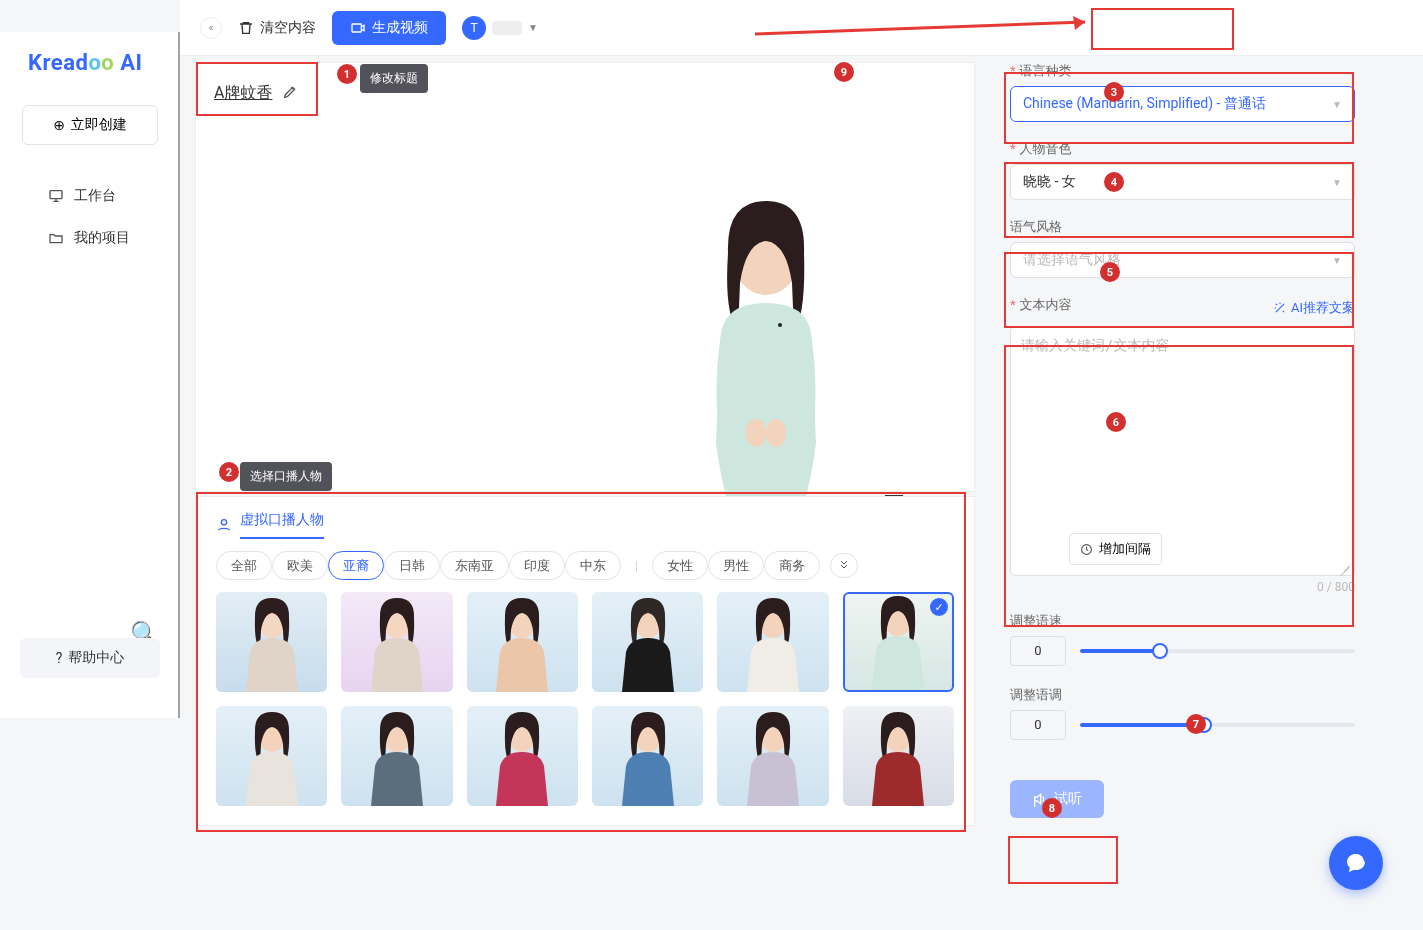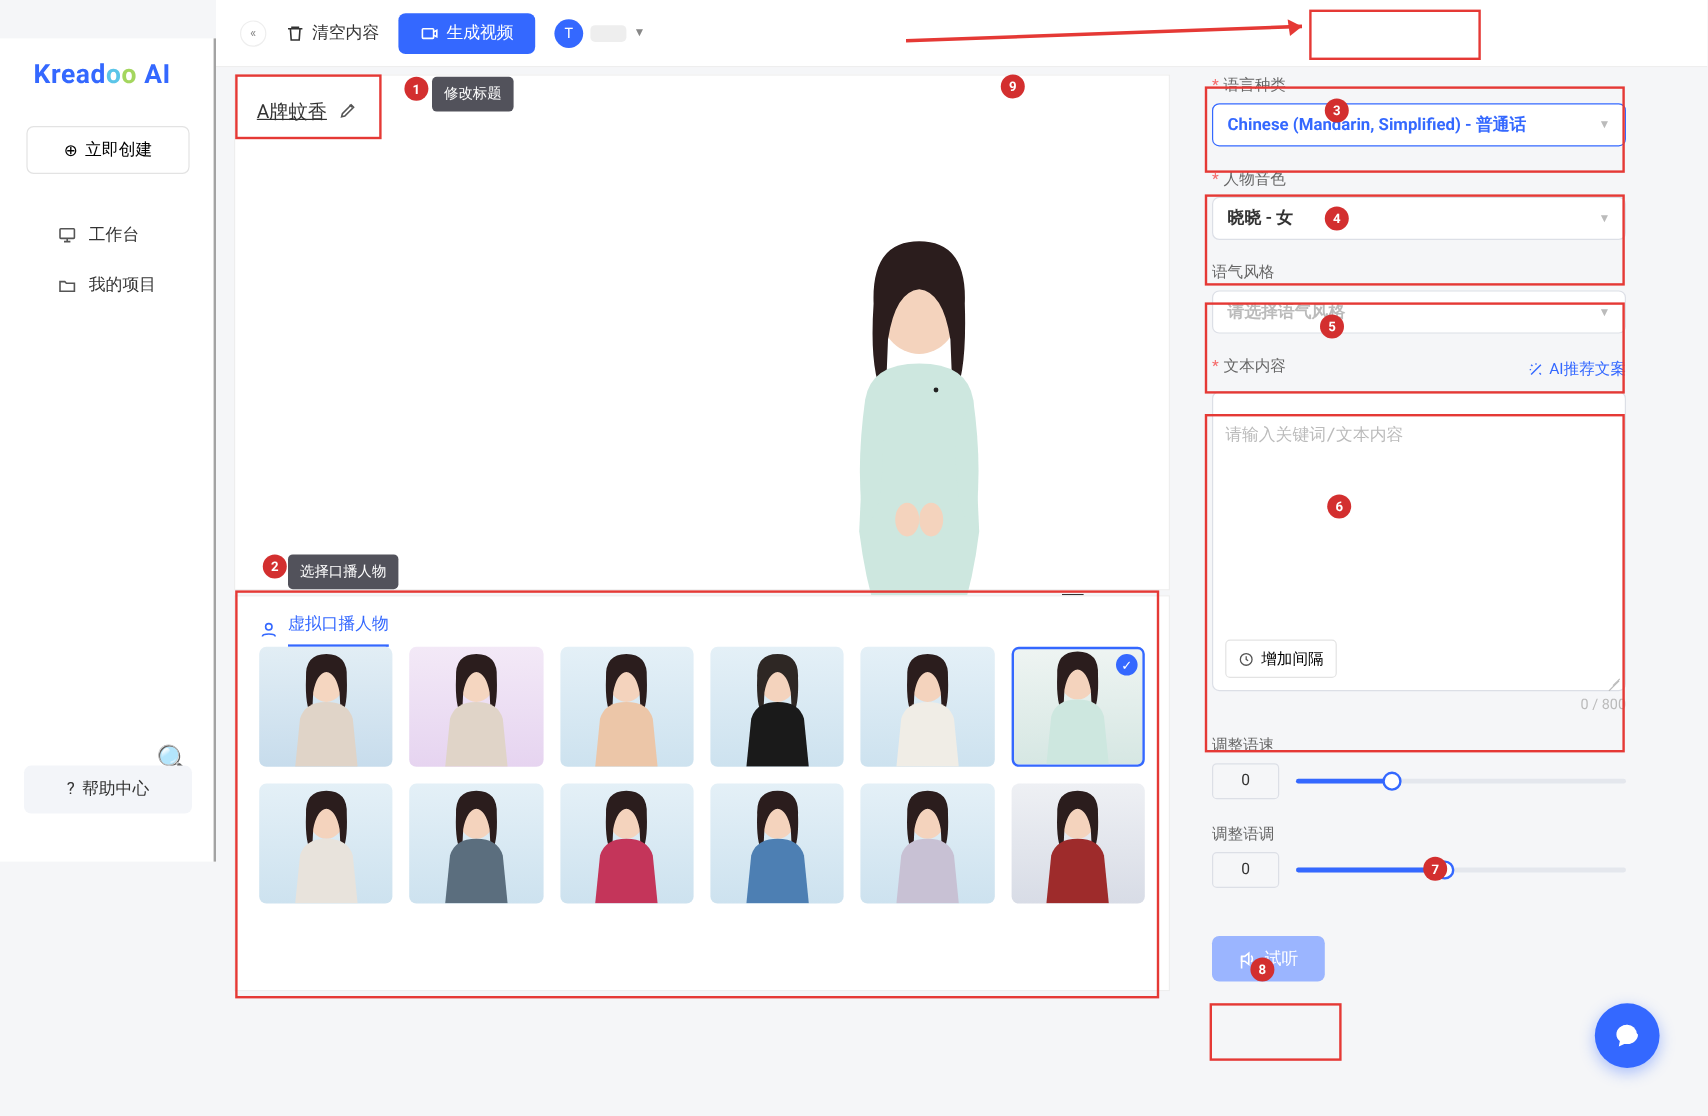--- a/index.html
+++ b/index.html
@@ -45,28 +45,28 @@
 .grid { padding: 0 20px; display: grid; grid-template-columns: repeat(6, 1fr); gap: 14px; }
 .thumb { position: relative; height: 100px; border-radius: 6px; background: linear-gradient(180deg,#e0eef6,#c9dfee); cursor: pointer; overflow: hidden; }
 .thumb.selected { border: 2px solid #3468ff; }
 .thumb.selected::after { content: "✓"; position: absolute; right: 4px; top: 4px; width: 18px; height: 18px; background: #3468ff; color: #fff; border-radius: 9px; display: flex; align-items: center; justify-content: center; font-size: 11px; }
 .thumb .mini { position: absolute; left: 50%; bottom: 0; transform: translateX(-50%); }
 
 .rightpane { position: absolute; left: 1010px; top: 62px; width: 345px; }
 .field { margin-bottom: 18px; }
 .field label { font-size: 13px; color: #666; display: block; margin-bottom: 6px; }
 .field .req { color: #f56c6c; margin-right: 4px; }
-.select { width: 100%; height: 36px; border: 1px solid #dcdfe6; border-radius: 6px; background: #fff; padding: 0 12px; display: flex; align-items: center; justify-content: space-between; color: #333; cursor: pointer; font-weight: bold; }
+.select { width: 100%; height: 36px; border: 1px solid #dcdfe6; border-radius: 6px; background: #fff; padding: 0 12px; display: flex; align-items: center; justify-content: space-between; color: #333; cursor: pointer; }
 .select.primary { border-color: #3468ff; color: #3468ff; }
 .select.placeholder { color: #bbb; }
 .select .caret { font-size: 10px; color: #bbb; }
 .textarea-wrap { border: 1px solid #dcdfe6; border-radius: 6px; background: #fff; padding: 10px; min-height: 250px; display: flex; flex-direction: column; position: relative; }
-.textarea-wrap textarea { flex: 1; border: none; outline: none; resize: none; width: 100%; font-size: 14px; color: #8b5cf6; margin-top: 17px; }
+.textarea-wrap textarea { flex: 1; border: none; outline: none; resize: none; width: 100%; font-size: 14px; color: #8b5cf6; }
 .textarea-wrap textarea::placeholder { color: #bbb; }
-.textarea-wrap .addgap { margin-top: auto; align-self: flex-start; border: 1px solid #e3e3e3; border-radius: 4px; padding: 6px 10px; background: #fff; cursor: pointer; display: flex; gap: 6px; align-items: center; font-size: 13px; }
+.textarea-wrap .addgap { margin-top: auto; align-self: flex-start; border: 1px solid #e3e3e3; border-radius: 4px; padding: 6px 10px; background: #fff; cursor: pointer; display: flex; gap: 6px; align-items: center; font-size: 13px; margin-left: 48px; }
 .textarea-resize { position:absolute; right:2px; bottom:2px; width:12px; height:12px; }
 .textarea-resize::before,.textarea-resize::after { content:""; position:absolute; background:#bbb; }
 .textarea-resize::before { right:1px; bottom:4px; width:8px; height:1px; transform: rotate(-45deg); }
 .textarea-resize::after { right:1px; bottom:1px; width:12px; height:1px; transform: rotate(-45deg); }
 .text-head { display: flex; justify-content: space-between; margin-bottom: 6px; }
 .ai-link { color: #3468ff; font-size: 13px; cursor: pointer; display: flex; align-items: center; gap: 4px; }
 .counter { text-align: right; color: #bbb; font-size: 12px; margin-top: 4px; }
 
 .slider-row { margin-bottom: 20px; }
 .slider-row label { font-size: 13px; color: #666; }
@@ -174,20 +174,30 @@
   </div>
 </div>
 
 <div class="gallery">
   <div class="gal-tab">
     <svg width="16" height="16" viewBox="0 0 24 24" fill="none" stroke="#3468ff" stroke-width="2">
         <circle cx="12" cy="8" r="4"></circle>
         <path d="M4 20c0-4 16-4 16 0"></path>
       </svg>
     <span class="label">虚拟口播人物</span>
+  </div>
+  <div class="gal-filters">
+    <span id="region-filters"><span class="pill">全部</span><span class="pill">欧美</span><span class="pill active">亚裔</span><span class="pill">日韩</span><span class="pill">东南亚</span><span class="pill">印度</span><span class="pill">中东</span></span>
+    <span class="pill vsep">|</span>
+    <span id="attr-filters"><span class="pill">女性</span><span class="pill">男性</span><span class="pill">商务</span></span>
+    <span class="pill more">
+      <svg width="12" height="12" viewBox="0 0 24 24" fill="none" stroke="#555" stroke-width="2">
+          <path d="M6 6l6 6 6-6M6 14l6 6 6-6"></path>
+        </svg>
+    </span>
   </div>
   <div class="grid" id="thumb-grid">
       <div class="thumb" style="background: linear-gradient(rgb(226, 238, 245), rgb(199, 220, 236));">
         <svg class="mini" width="90" height="100" viewBox="0 0 80 100">
     <ellipse cx="40" cy="28" rx="15" ry="18" fill="#f5d6c0"></ellipse>
     <path d="M23 26 Q22 6 40 6 Q58 6 57 26 Q58 50 52 58 L51 38 Q48 22 40 21 Q32 22 29 38 L28 58 Q22 50 23 26Z" fill="#2b1d1d"></path>
     <path d="M18 60 Q22 46 40 46 Q58 46 62 60 L66 100 L14 100 Z" fill="#e0d4c8"></path>
   </svg>
       </div>
       <div class="thumb" style="background: linear-gradient(rgb(243, 233, 247), rgb(230, 212, 240));">

